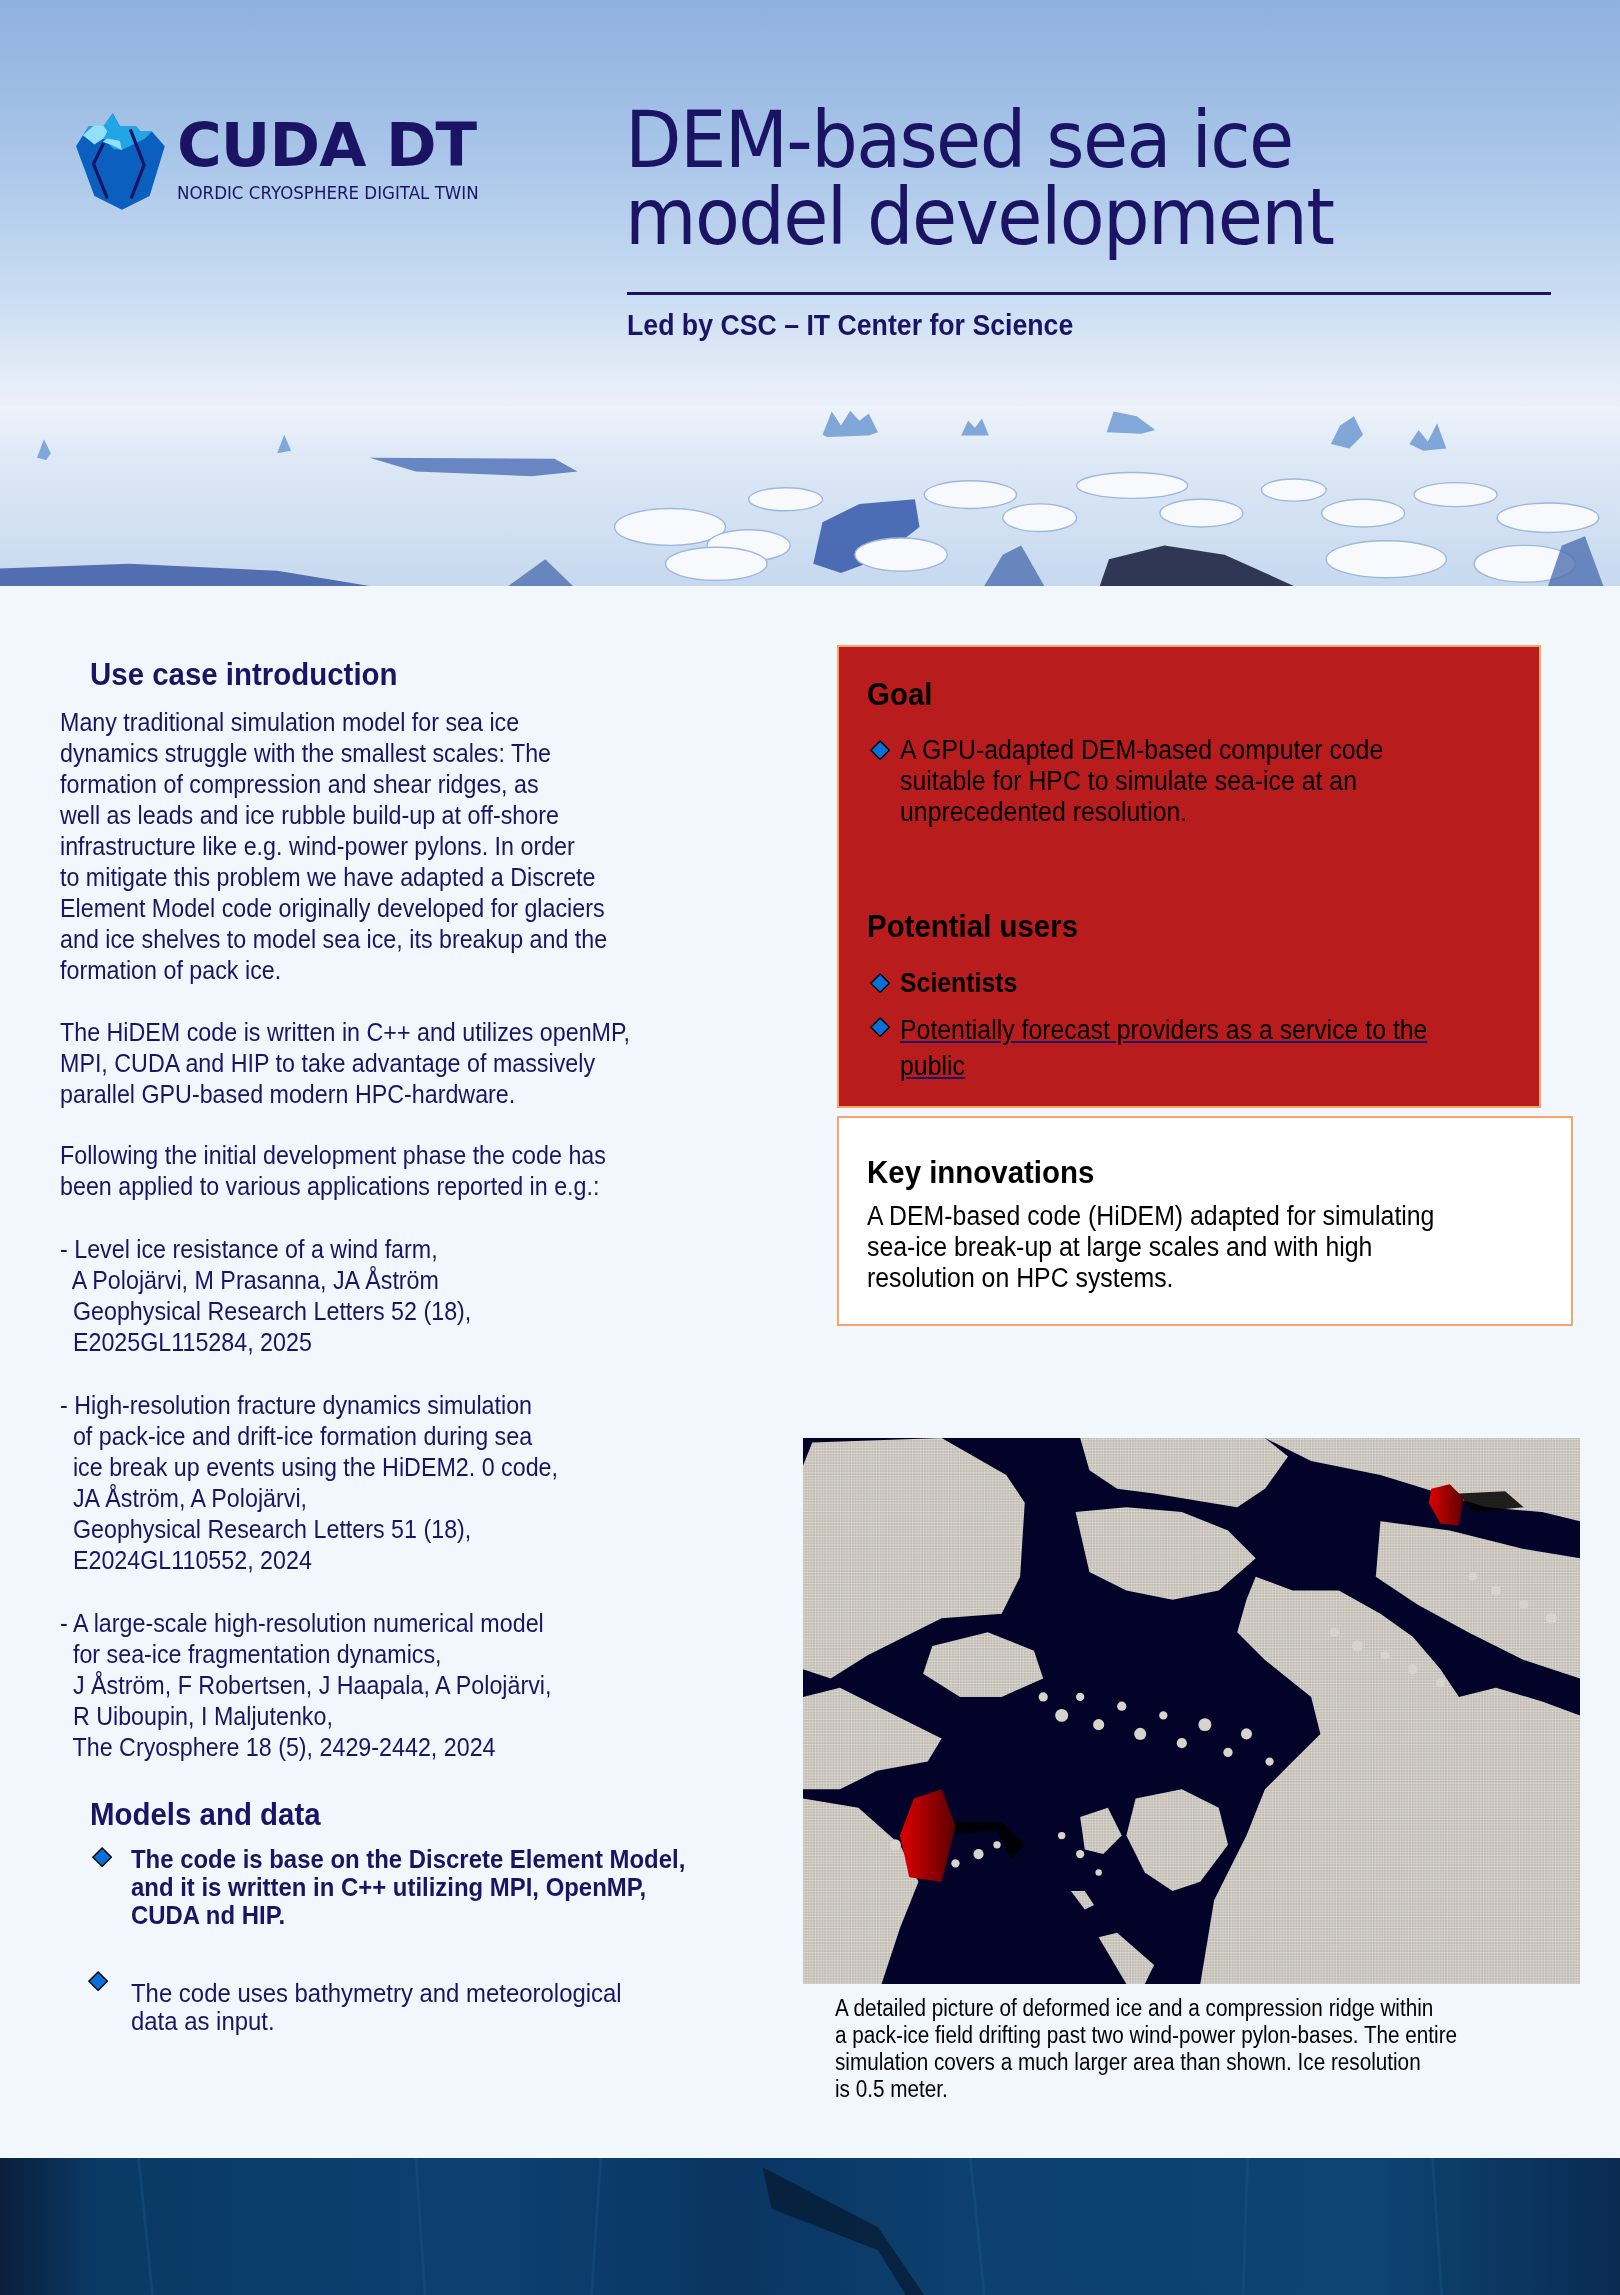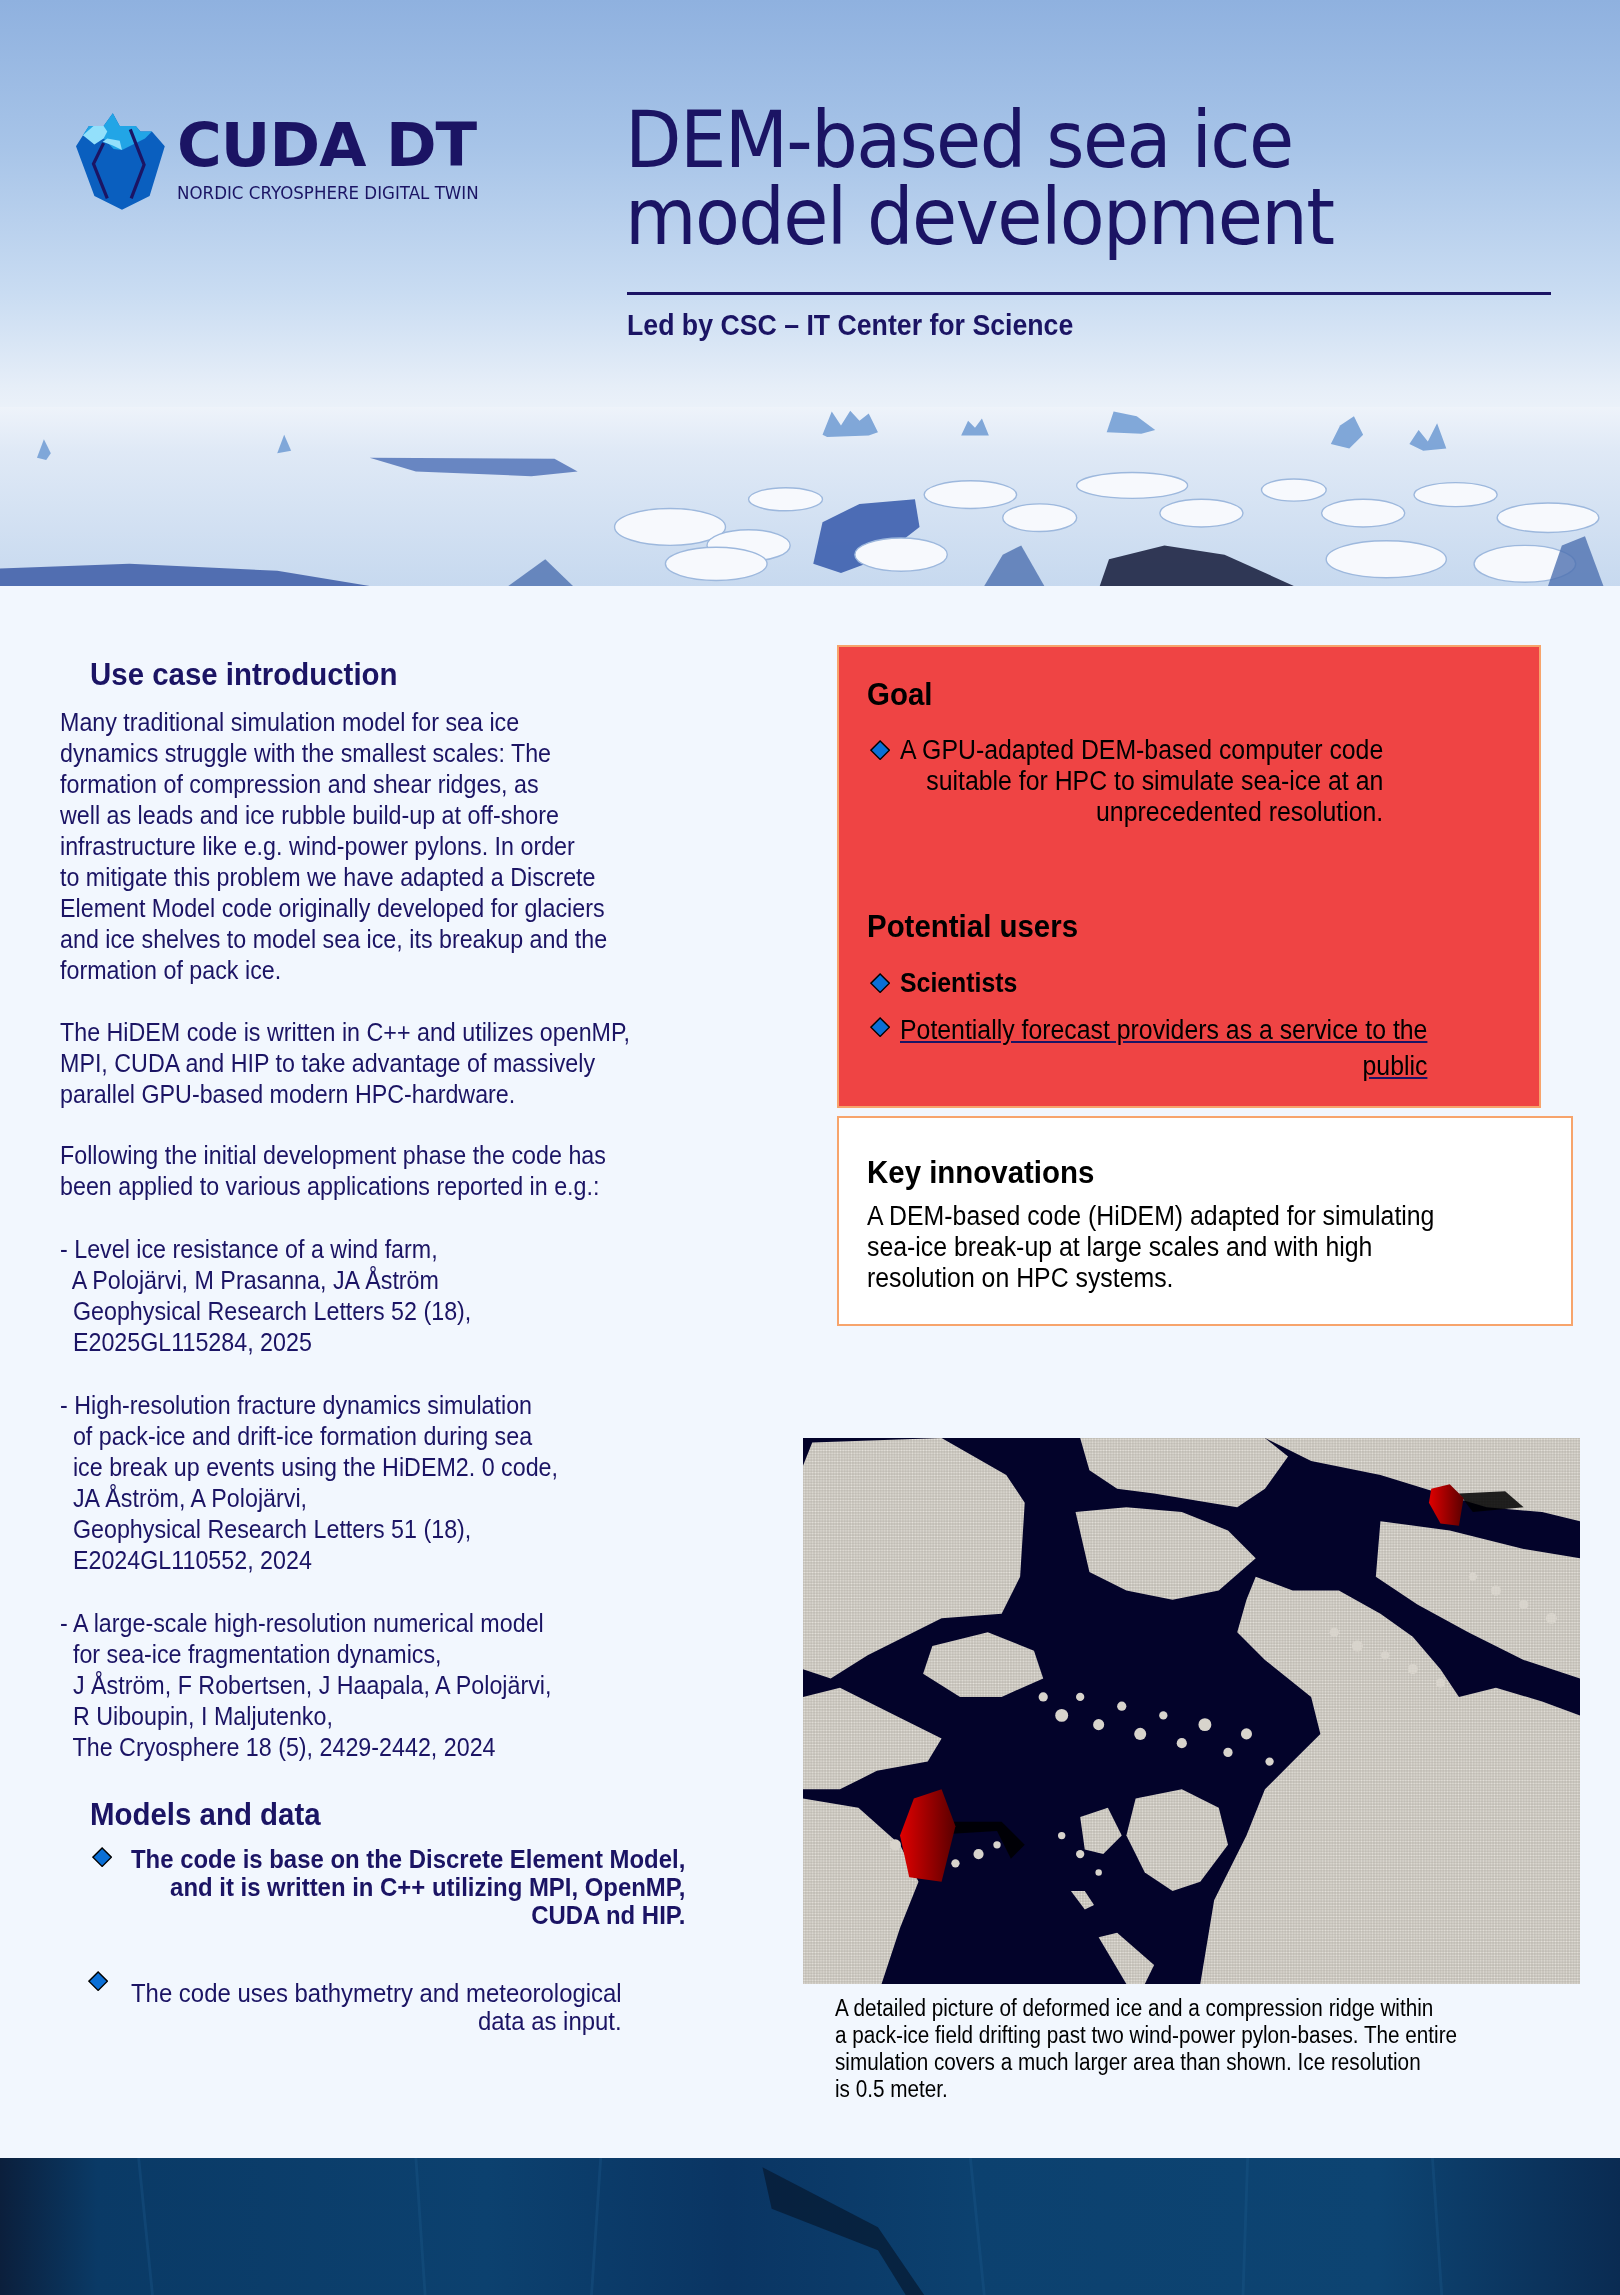--- a/index.html
+++ b/index.html
@@ -46,33 +46,33 @@
   
   .section-title {
     position: absolute; font-weight: bold; font-size: 32px; color: #1b1464;
     transform: scaleX(0.92); transform-origin: left; white-space: nowrap;
   }
   .body-text {
     position: absolute; font-size: 26px; line-height: 31px; color: #1b1464;
     white-space: pre; transform: scaleX(0.895); transform-origin: left;
   }
 
-  .bullet { position: absolute; display: flex; align-items: flex-start; text-align: right; }
+  .bullet { position: absolute; display: flex; align-items: flex-start; }
   .diamond {
     width: 20.3px; height: 20.3px; flex: 0 0 auto;
   }
   .bullet-text {
     font-size: 27px; line-height: 31px; white-space: pre;
     transform: scaleX(0.92); transform-origin: left;
   }
 
   
   #goal-box {
     left: 837px; top: 645px; width: 700px; height: 459px;
-    background: #ef4444; border: 2.3px solid #f7a46c;
+    background: #b91c1c; border: 2.3px solid #f7a46c;
   }
   #innov-box {
     left: 837px; top: 1116px; width: 700px; height: 206px;
     background: #ffffff; border: 2.3px solid #f7a46c; padding-left: 32px;
   }
   .box-title {
     position: absolute; font-weight: bold; font-size: 32px; color: #000;
     transform: scaleX(0.92); transform-origin: left; white-space: nowrap;
   }
   .box-text {

